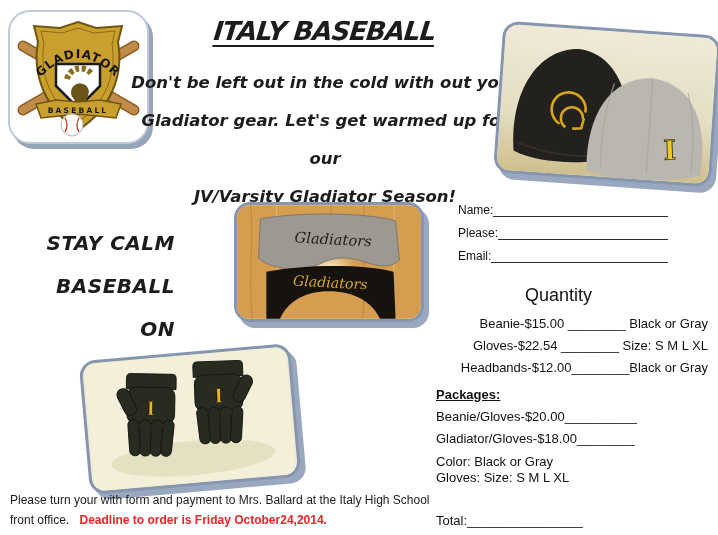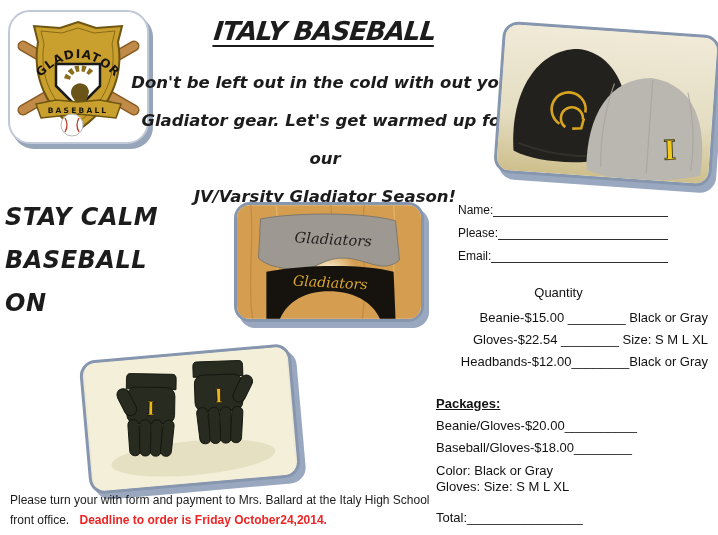--- a/index.html
+++ b/index.html
@@ -28,37 +28,37 @@
   
   .script{font-family:"DejaVu Sans",sans-serif;font-style:italic;}
   #title-block{left:150px;top:16px;width:350px;text-align:center;}
   #page-title{
     font-weight:700;font-size:26px;letter-spacing:-1px;
     text-decoration:underline;text-underline-offset:5px;text-decoration-thickness:2px;
     display:inline-block;transform:skewX(-6deg);
   }
   #intro-block{left:130px;top:64px;width:390px;text-align:center;
     font-size:16.5px;font-weight:600;line-height:38px;}
-  #slogan{left:5px;top:196px;width:170px;text-align:left;
-    font-size:24px;font-weight:600;line-height:43px;letter-spacing:0.5px;}
+  #slogan{left:5px;top:222px;width:170px;text-align:right;
+    font-size:20px;font-weight:600;line-height:43px;letter-spacing:0.5px;}
 
   
   #order-form{left:436px;top:194px;width:272px;font-size:13px;color:#111;}
   .field{display:flex;align-items:flex-end;height:23px;width:232px;
     padding-left:22px;box-sizing:border-box;white-space:nowrap;}
   .field-label{font-size:12px;}
   .field-line{flex:1;border-bottom:1.4px solid #2e2e2e;height:16px;}
-  .quantity-header{margin-top:22px;width:245px;text-align:center;font-size:13px;}
+  .quantity-header{margin-top:22px;width:245px;text-align:center;font-size:18px;}
   .items{margin-top:7px;text-align:right;}
   .item{line-height:22px;white-space:nowrap;}
-  .packages-header{margin-top:20px;font-weight:bold;text-decoration:underline;line-height:22px;}
+  .packages-header{margin-top:5px;font-weight:bold;text-decoration:underline;line-height:22px;}
   .package{line-height:21.5px;white-space:nowrap;}
   .options{margin-top:5px;}
   .option{line-height:15.5px;white-space:nowrap;}
-  .total{margin-top:16px;white-space:nowrap;}
+  .total{margin-top:28px;white-space:nowrap;}
 
   
   #footer{left:10px;top:491px;width:470px;font-size:12px;line-height:19.5px;color:#1c1c1c;}
   #deadline{color:#ee2524;font-weight:bold;margin-left:7px;}
 </style>
 </head>
 <body>
 
 <div class="abs" id="logo-card">
   <svg viewBox="0 0 137 130">
@@ -217,21 +217,21 @@
   <div class="quantity-header">Quantity</div>
 
   <div class="items">
     <div class="item">Beanie-$15.00  ________ Black or Gray</div>
     <div class="item">Gloves-$22.54 ________ Size: S M L XL</div>
     <div class="item">Headbands-$12.00________Black or Gray</div>
   </div>
 
   <div class="packages-header">Packages:</div>
   <div class="package">Beanie/Gloves-$20.00__________</div>
-  <div class="package">Baseball/Gloves-$18.00________</div>
+  <div class="package">Gladiator/Gloves-$18.00________</div>
 
   <div class="options">
     <div class="option">Color: Black or Gray</div>
     <div class="option">Gloves: Size: S M L XL</div>
   </div>
 
   <div class="total">Total:________________</div>
 </div>
 
 <div class="abs" id="footer">

